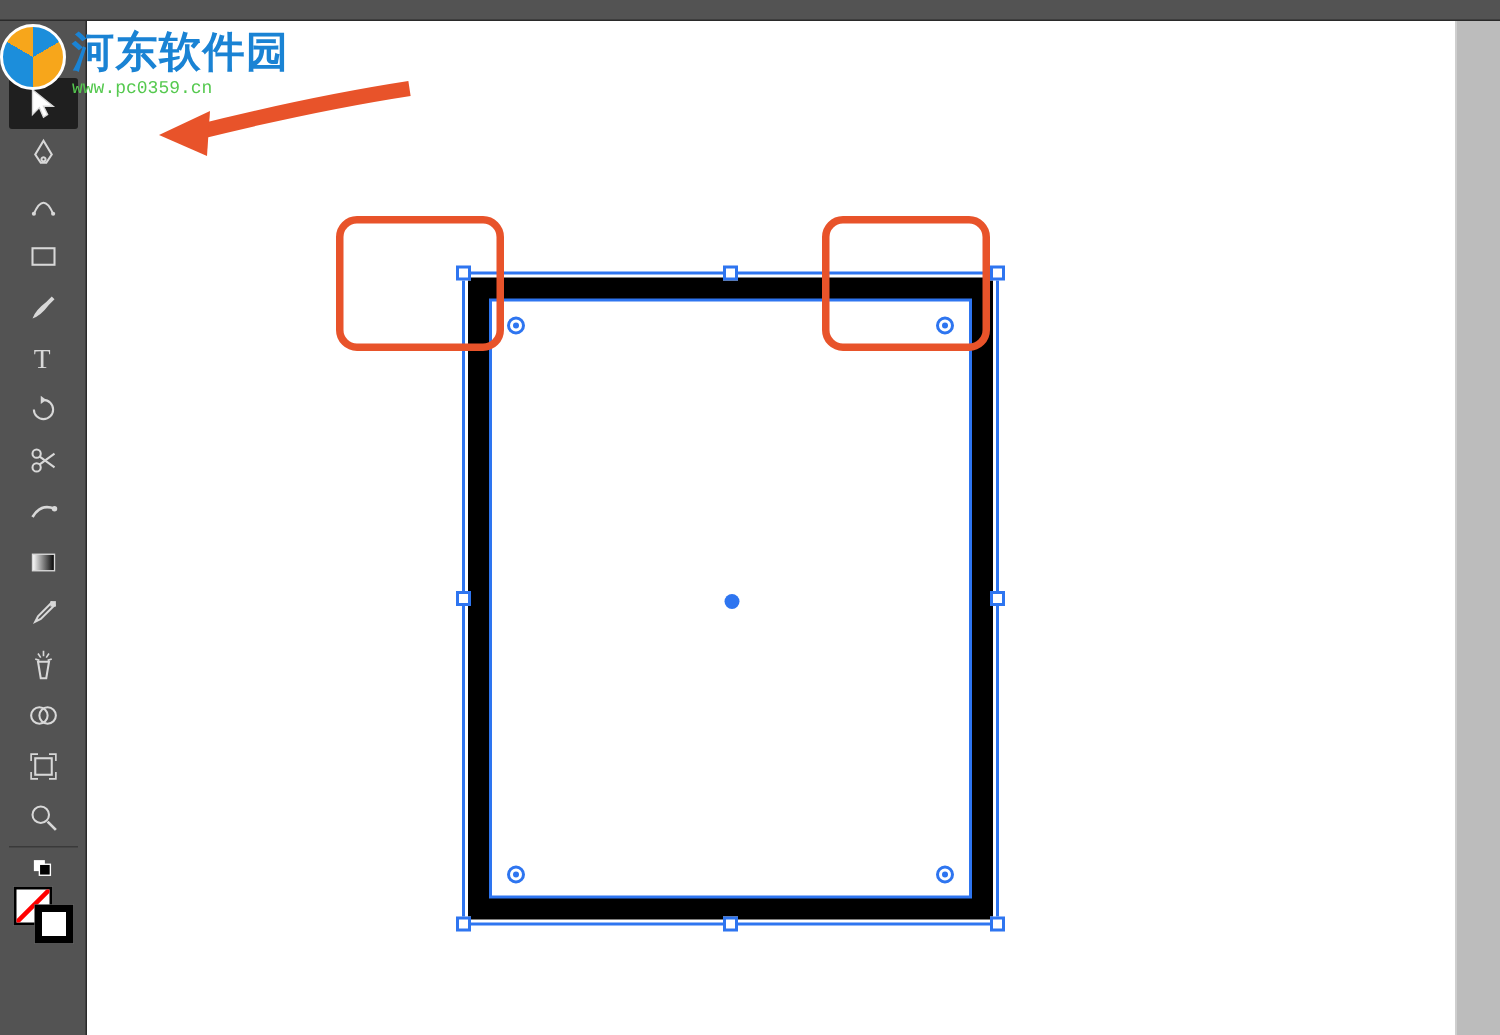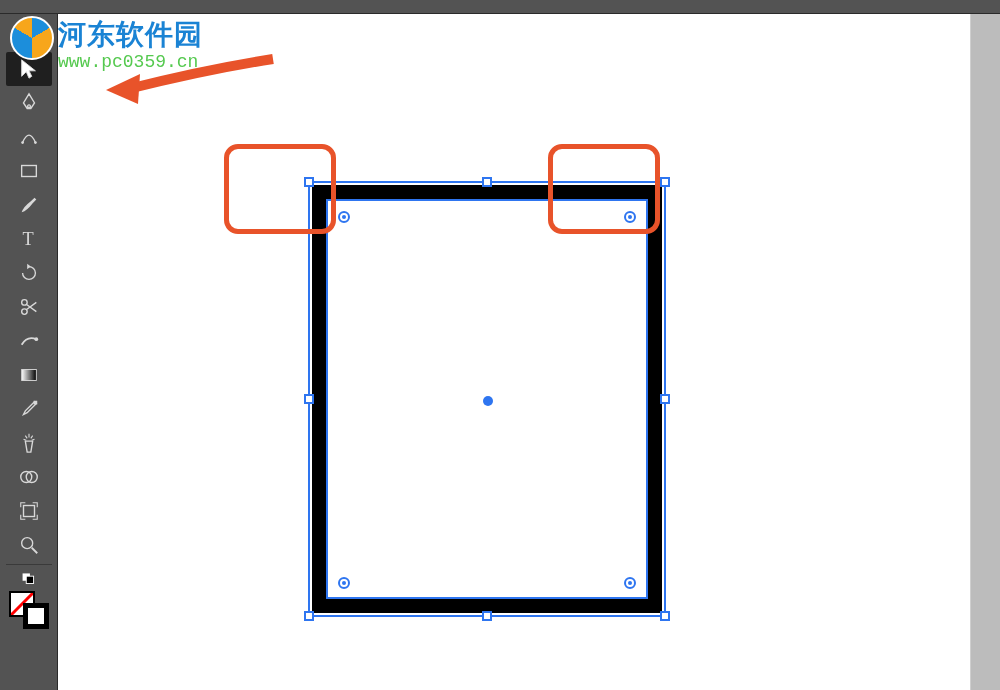--- a/index.html
+++ b/index.html
@@ -169,40 +169,40 @@
       pointer-events: none;
     }
     .arrow-anno {
       position: absolute;
       pointer-events: none;
     }
     
     .watermark {
       position: absolute;
       top: 16px;
-      left: 58px;
+      left: 48px;
       z-index: 20;
       pointer-events: none;
     }
     .watermark .logo {
       position: absolute;
       top: 0; left: -48px;
       width: 44px; height: 44px;
       border-radius: 50%;
       background: conic-gradient(#1c8edb 0 60deg, #f7a61b 60deg 180deg, #1c8edb 180deg 300deg, #f7a61b 300deg 360deg);
       border: 2px solid #fff;
     }
     .wm-text1 {
       font-size: 28px;
       font-weight: bold;
       color: #1a83d4;
       letter-spacing: 1px;
     }
     .wm-text2 {
-      font-size: 18px;
+      font-size: 12px;
       color: #55c94f;
       font-family: "Courier New", monospace;
       margin-top: -2px;
     }
   </style>
 </head>
 <body>
 
 <div class="top-bar"></div>
 

